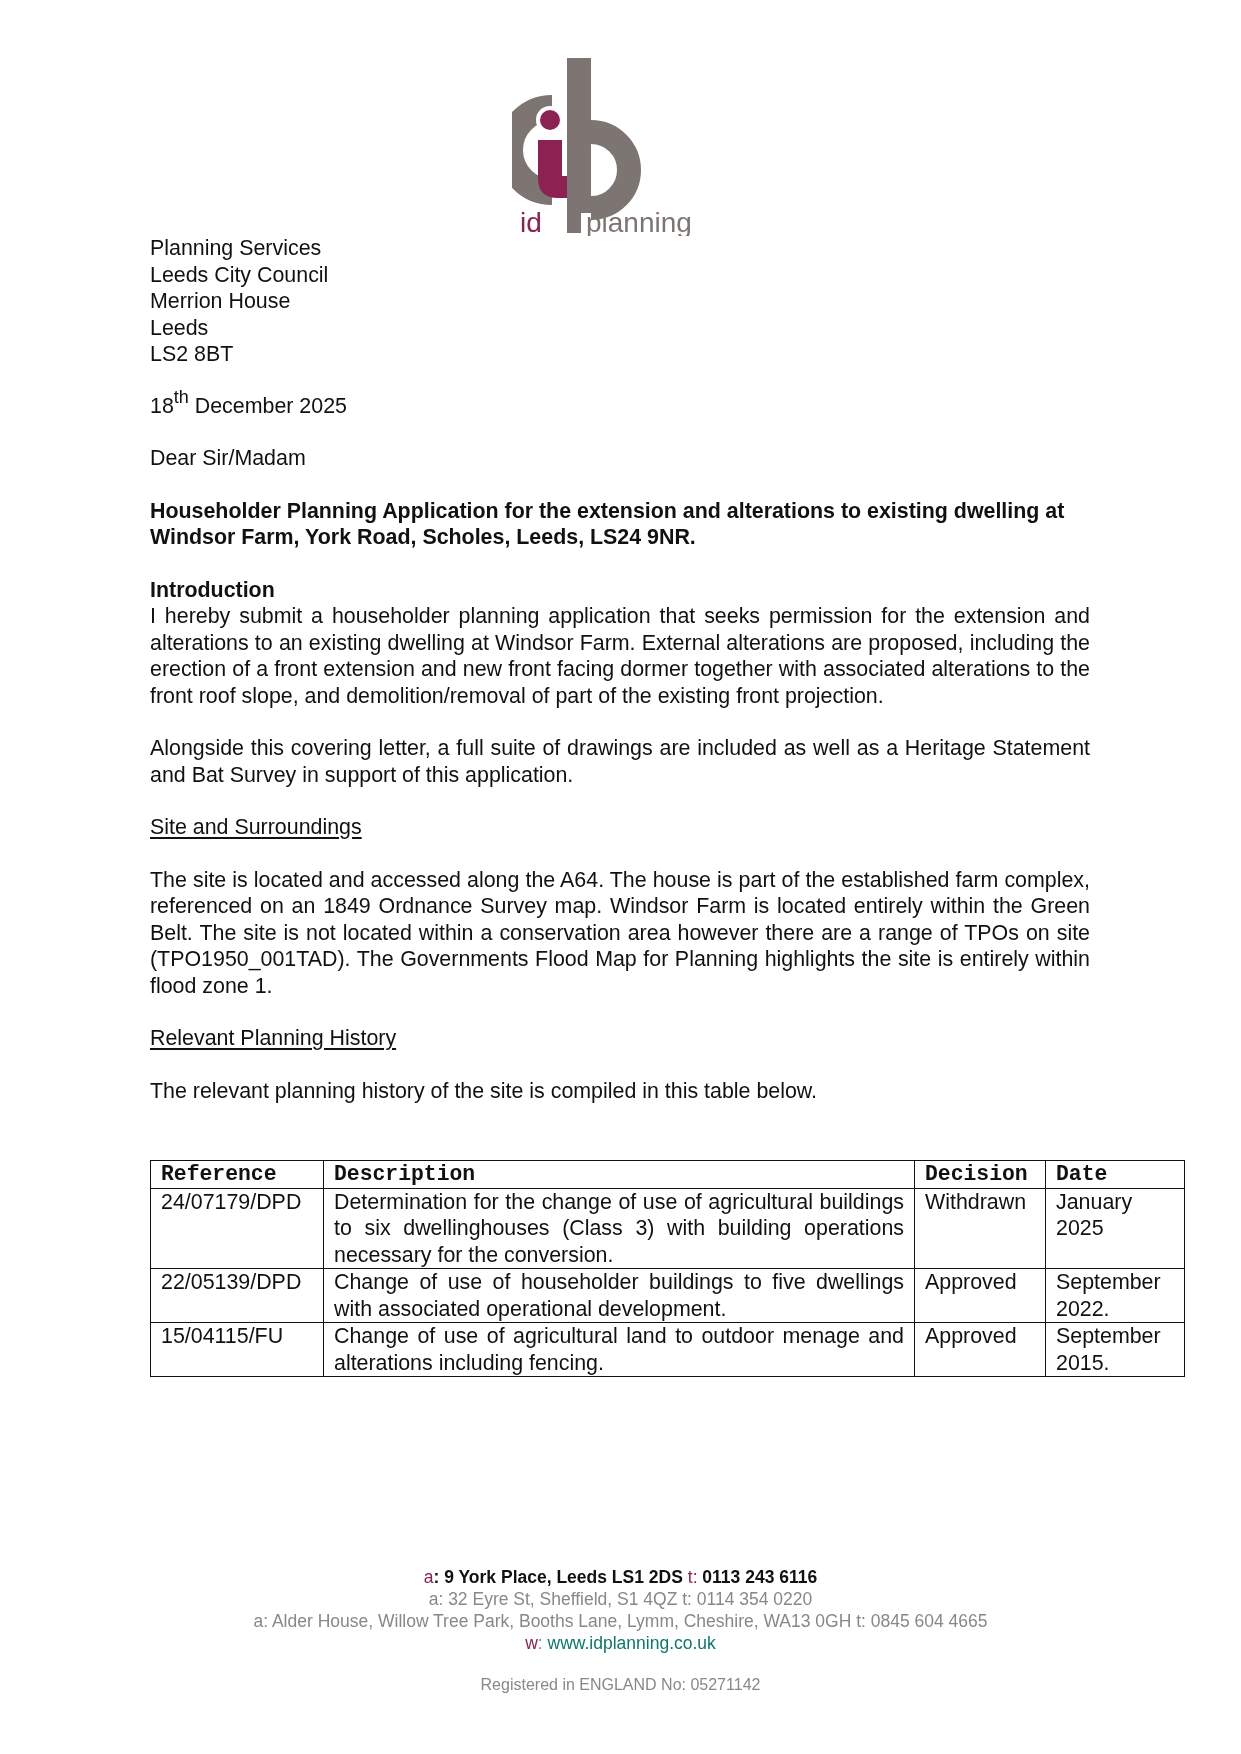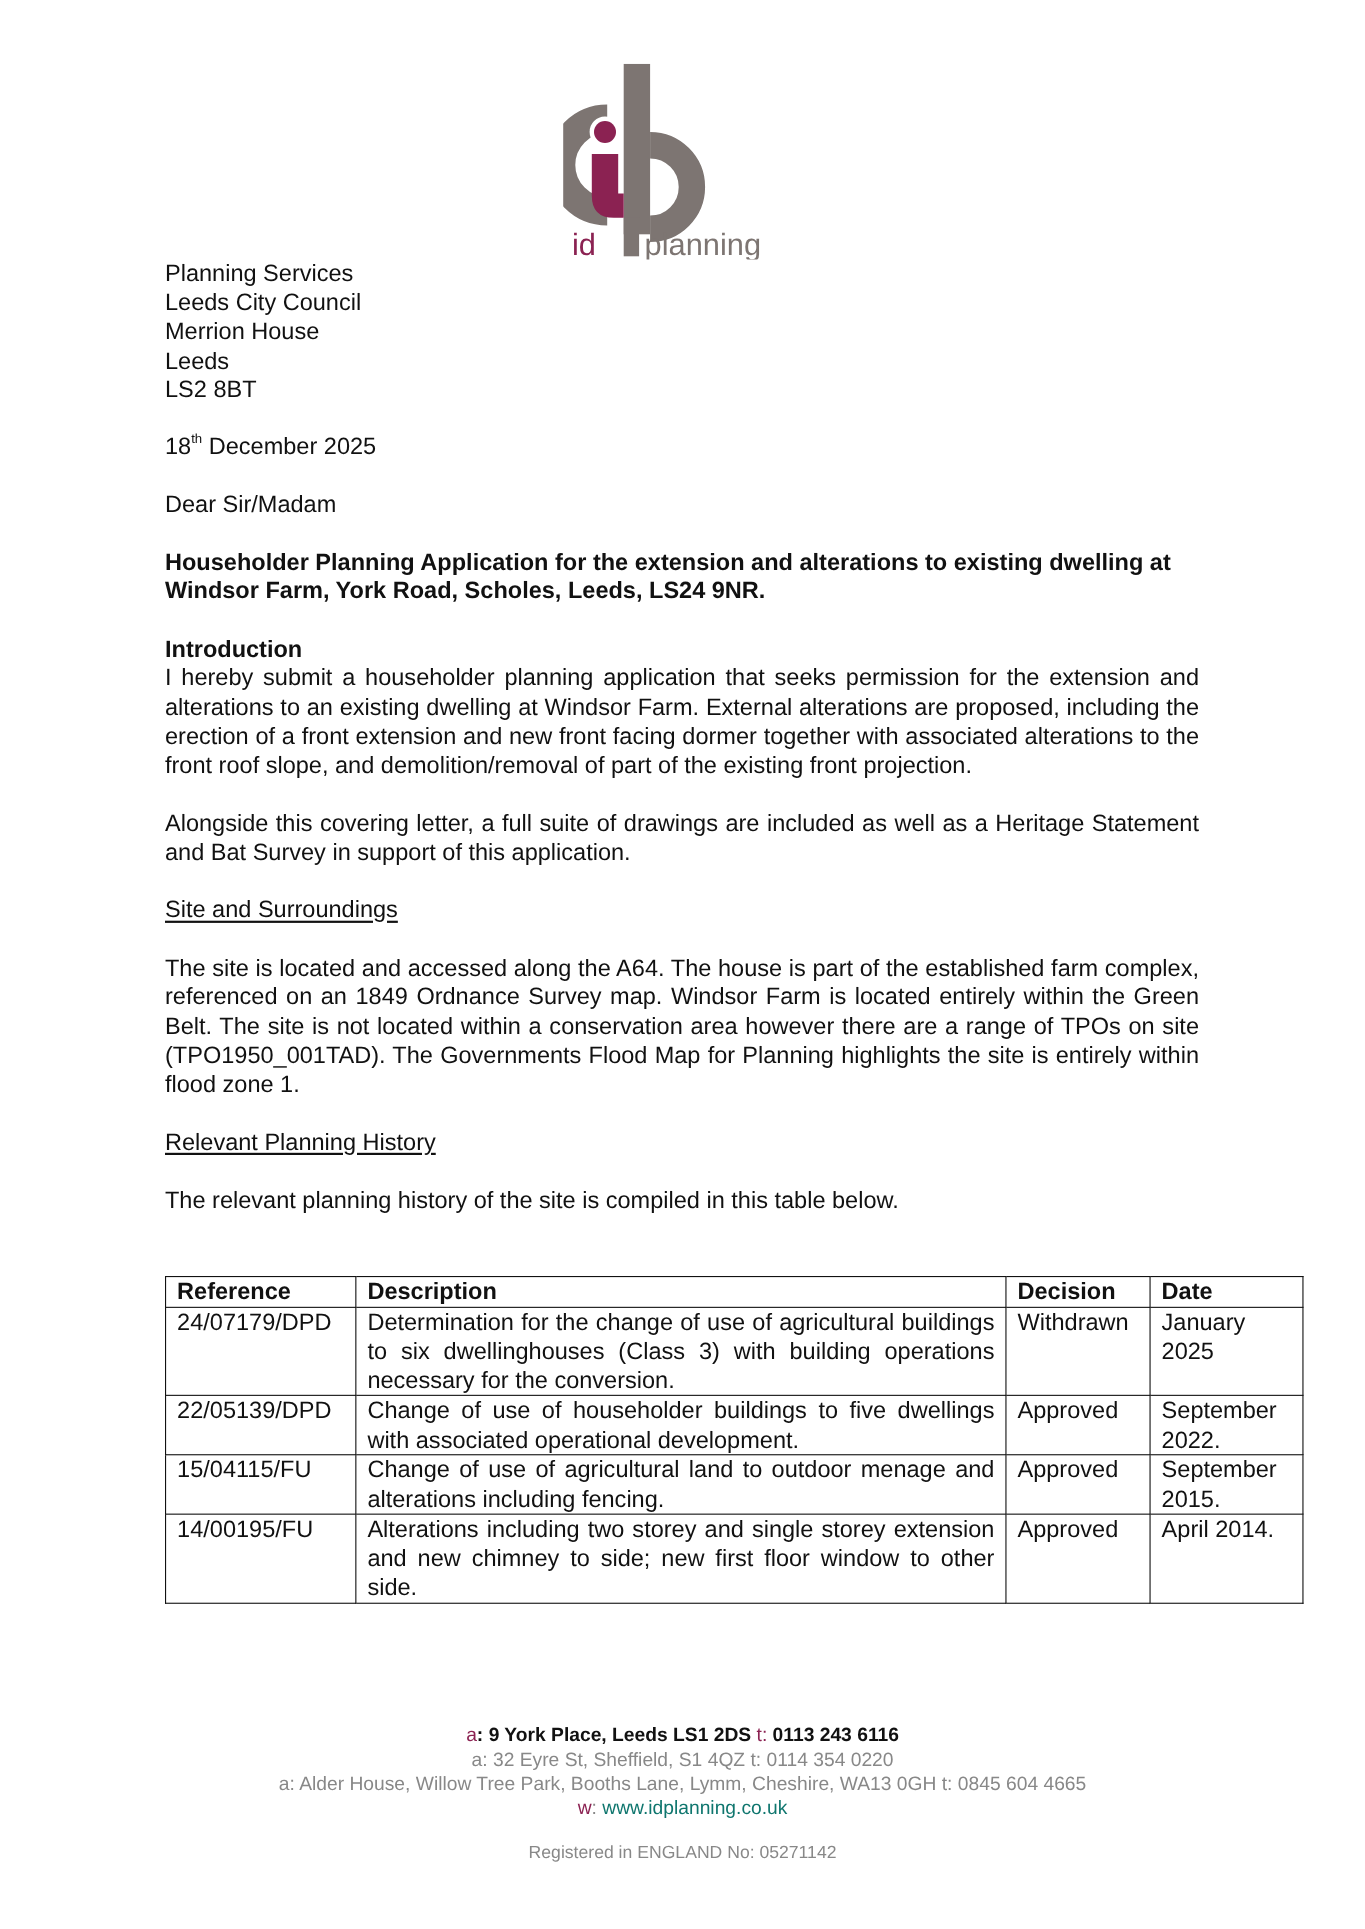--- a/index.html
+++ b/index.html
@@ -5,36 +5,36 @@
     html, body { margin: 0; padding: 0; background: #ffffff; }
     body {
       width: 1241px; height: 1754px; position: relative; overflow: hidden;
       font-family: "Liberation Sans", "DejaVu Sans", sans-serif;
       color: #111111;
     }
     .logo { position: absolute; left: 512px; top: 58px; width: 190px; height: 178px; }
     .page { position: absolute; left: 150px; top: 235px; width: 940px; font-size: 21.4px; line-height: 26.5px; }
     .addr div { white-space: nowrap; }
     .date { margin-top: 25px; }
-    .date sup { font-size: 12px; line-height: 0; vertical-align: super; position: relative; top: -1px; }
+    .date sup { font-size: 18px; line-height: 0; vertical-align: super; position: relative; top: -1px; }
     .salutation { margin-top: 26px; }
     .subject { margin-top: 26px; font-weight: bold; }
     .h-intro { margin-top: 26px; font-weight: bold; }
     p { margin: 0; text-align: justify; }
     .para-gap { margin-top: 26px; }
     .u-head { margin-top: 26px; text-decoration: underline; text-underline-offset: 3px; }
     table.history {
       position: absolute; left: 150px; top: 1160px; width: 1035px;
       border-collapse: collapse; font-size: 21.4px; line-height: 26.5px;
       font-family: "Liberation Sans", sans-serif;
     }
     table.history th, table.history td {
       border: 1.5px solid #111; vertical-align: top; padding: 0 10px 0 10px; text-align: left;
     }
-    table.history th { font-weight: bold; padding-top: 0; }
+    table.history th { font-weight: bold; padding-top: 0; font-family: Liberation Mono, monospace; }
     table.history td.desc { text-align: justify; }
     .col-ref { width: 152px; }
     .col-desc { width: 570px; }
     .col-dec { width: 110px; }
     .footer {
       position: absolute; left: 0; width: 1241px; top: 1566px; text-align: center;
       font-size: 17.5px; line-height: 22px; color: #888888;
     }
     .footer .strong { color: #111; font-weight: bold; }
     .footer .accent { color: #8b2252; }
@@ -111,26 +111,20 @@
       <td class="desc">Change of use of householder buildings to five dwellings with associated operational development.</td>
       <td>Approved</td>
       <td>September 2022.</td>
     </tr>
     <tr>
       <td>15/04115/FU</td>
       <td class="desc">Change of use of agricultural land to outdoor menage and alterations including fencing.</td>
       <td>Approved</td>
       <td>September 2015.</td>
     </tr>
-    <tr>
-      <td>14/00195/FU</td>
-      <td class="desc">Alterations including two storey and single storey extension and new chimney to side; new first floor window to other side.</td>
-      <td>Approved</td>
-      <td>April 2014.</td>
-    </tr>
   </tbody>
 </table>
 
 <div class="footer">
   <div>
     <span class="accent">a</span><span class="strong">: </span><span class="strong">9 York Place, Leeds LS1 2DS</span>
     <span class="accent">t</span><span class="accent">: </span><span class="strong">0113 243 6116</span>
   </div>
   <div>a: 32 Eyre St, Sheffield, S1 4QZ t: 0114 354 0220</div>
   <div>a: Alder House, Willow Tree Park, Booths Lane, Lymm, Cheshire, WA13 0GH t: 0845 604 4665</div>

